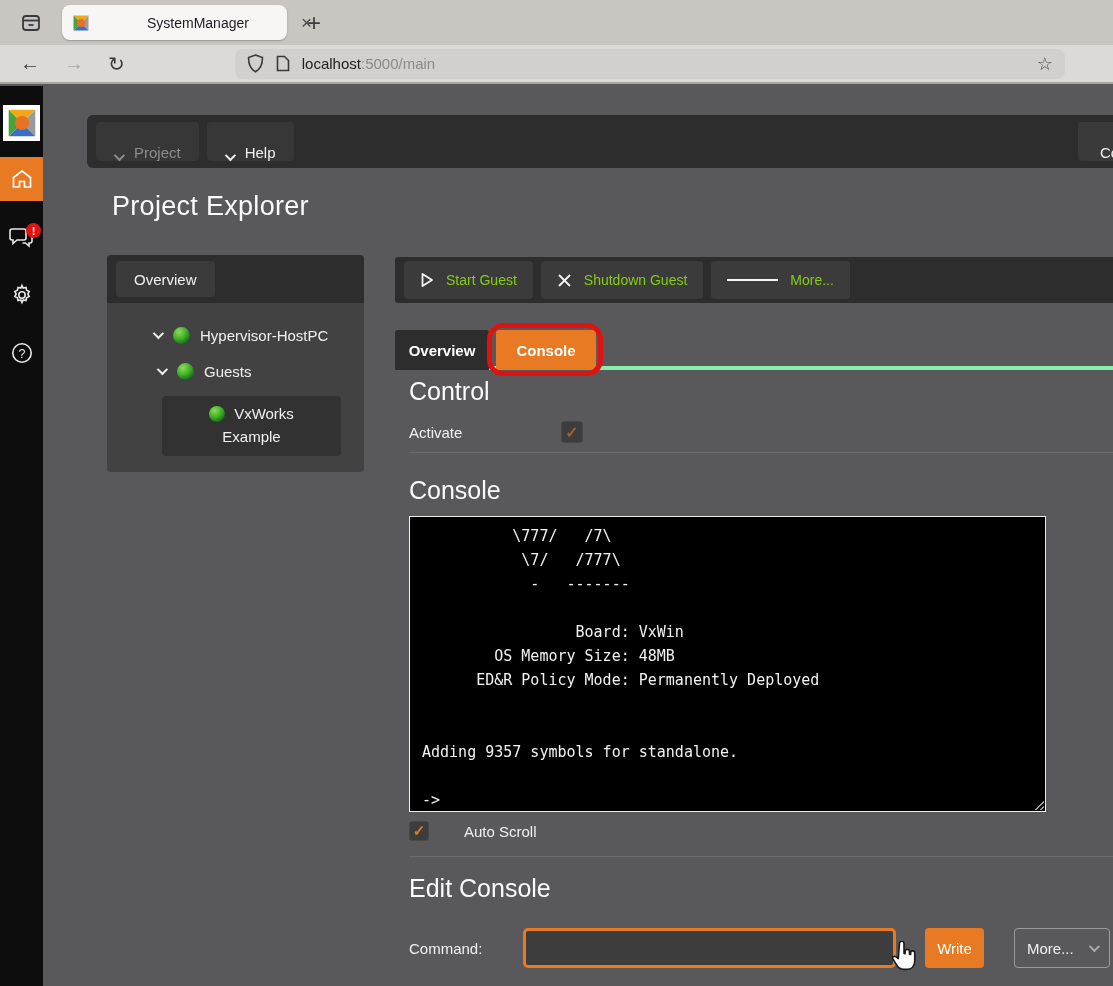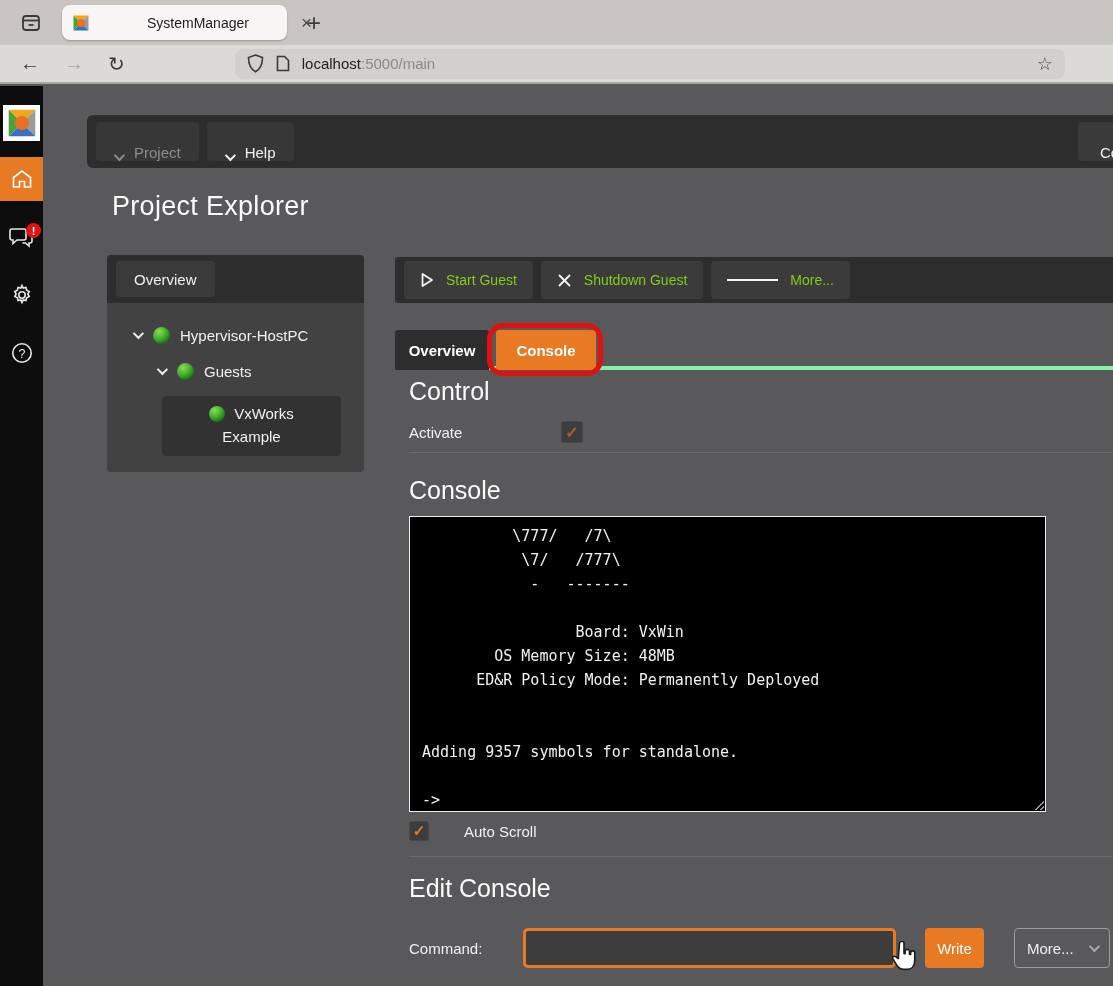--- a/index.html
+++ b/index.html
@@ -269,21 +269,21 @@
     </div>
   </div>
 
   <h1 class="page-title">Project Explorer</h1>
 
   <div class="navigator">
     <div class="nav-head">
       <span class="nav-head-btn">Overview</span>
     </div>
     <div class="nav-tree">
-      <div class="tree-row" style="padding-left:26px;">
+      <div class="tree-row" style="padding-left:46px;">
         <span class="chev"></span>
         <span class="ball"></span>
         <span class="label">Hypervisor-HostPC</span>
       </div>
       <div class="tree-row" style="padding-left:50px;">
         <span class="chev"></span>
         <span class="ball"></span>
         <span class="label">Guests</span>
       </div>
       <div class="tree-leaf">

